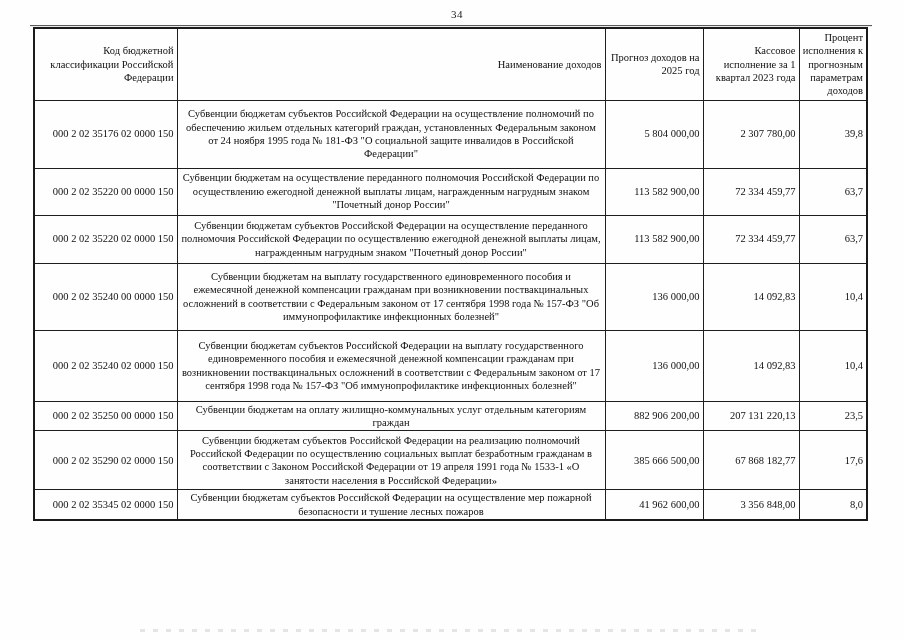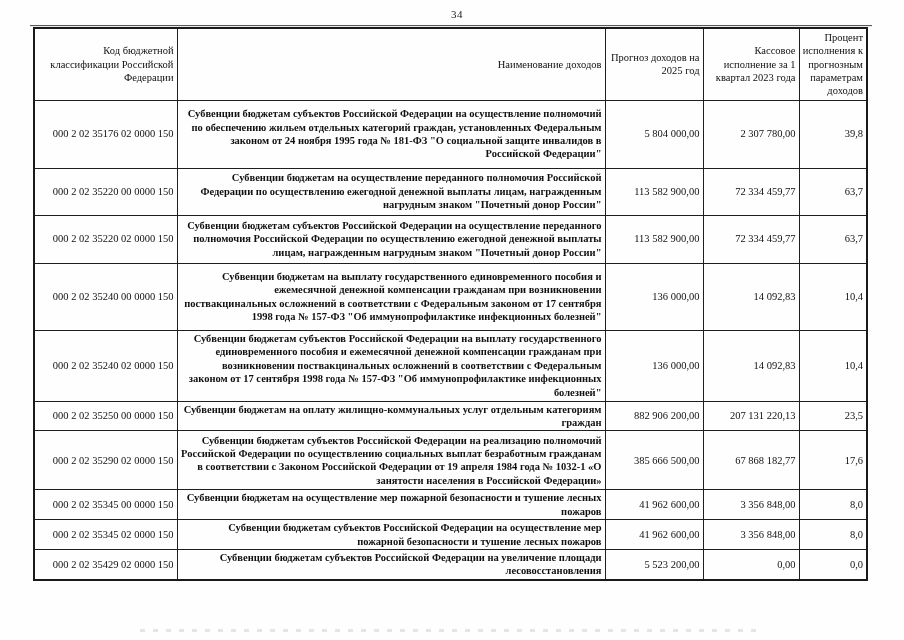--- a/index.html
+++ b/index.html
@@ -60,23 +60,22 @@
     text-align: right;
     padding: 2px 4px;
   }
   tr.header-row { height: 72px; }
   td.code {
     text-align: right;
     white-space: nowrap;
     padding: 1px 2px;
   }
   td.name {
-    text-align: right;
+    text-align: center;
     padding: 1px 4px 1px 4px;
-    font-weight: bold;
   }
   td.forecast, td.cash {
     text-align: right;
     white-space: nowrap;
     padding-right: 2px;
     margin-left: 44px;
   }
   td.percent {
     text-align: right;
     white-space: nowrap;
@@ -159,44 +158,30 @@
         </tr>
         <tr style="height: 29px;">
           <td class="code">000 2 02 35250 00 0000 150</td>
           <td class="name">Субвенции бюджетам на оплату жилищно-коммунальных услуг отдельным категориям граждан</td>
           <td class="forecast">882 906 200,00</td>
           <td class="cash">207 131 220,13</td>
           <td class="percent">23,5</td>
         </tr>
         <tr style="height: 59px;">
           <td class="code">000 2 02 35290 02 0000 150</td>
-          <td class="name">Субвенции бюджетам субъектов Российской Федерации на реализацию полномочий Российской Федерации по осуществлению социальных выплат безработным гражданам в соответствии с Законом Российской Федерации от 19 апреля 1984 года № 1032-1 «О занятости населения в Российской Федерации»</td>
+          <td class="name">Субвенции бюджетам субъектов Российской Федерации на реализацию полномочий Российской Федерации по осуществлению социальных выплат безработным гражданам в соответствии с Законом Российской Федерации от 19 апреля 1991 года № 1533-1 «О занятости населения в Российской Федерации»</td>
           <td class="forecast">385 666 500,00</td>
           <td class="cash">67 868 182,77</td>
           <td class="percent">17,6</td>
-        </tr>
-        <tr style="height: 29px;">
-          <td class="code">000 2 02 35345 00 0000 150</td>
-          <td class="name">Субвенции бюджетам на осуществление мер пожарной безопасности и тушение лесных пожаров</td>
-          <td class="forecast">41 962 600,00</td>
-          <td class="cash">3 356 848,00</td>
-          <td class="percent">8,0</td>
         </tr>
         <tr style="height: 28px;">
           <td class="code">000 2 02 35345 02 0000 150</td>
           <td class="name">Субвенции бюджетам субъектов Российской Федерации на осуществление мер пожарной безопасности и тушение лесных пожаров</td>
           <td class="forecast">41 962 600,00</td>
           <td class="cash">3 356 848,00</td>
           <td class="percent">8,0</td>
-        </tr>
-        <tr style="height: 28px;">
-          <td class="code">000 2 02 35429 02 0000 150</td>
-          <td class="name">Субвенции бюджетам субъектов Российской Федерации на увеличение площади лесовосстановления</td>
-          <td class="forecast">5 523 200,00</td>
-          <td class="cash">0,00</td>
-          <td class="percent">0,0</td>
         </tr>
       </tbody>
   </table>
 
   <div class="scan-smudge"></div>
 
 </div>
 
 </body></html>

